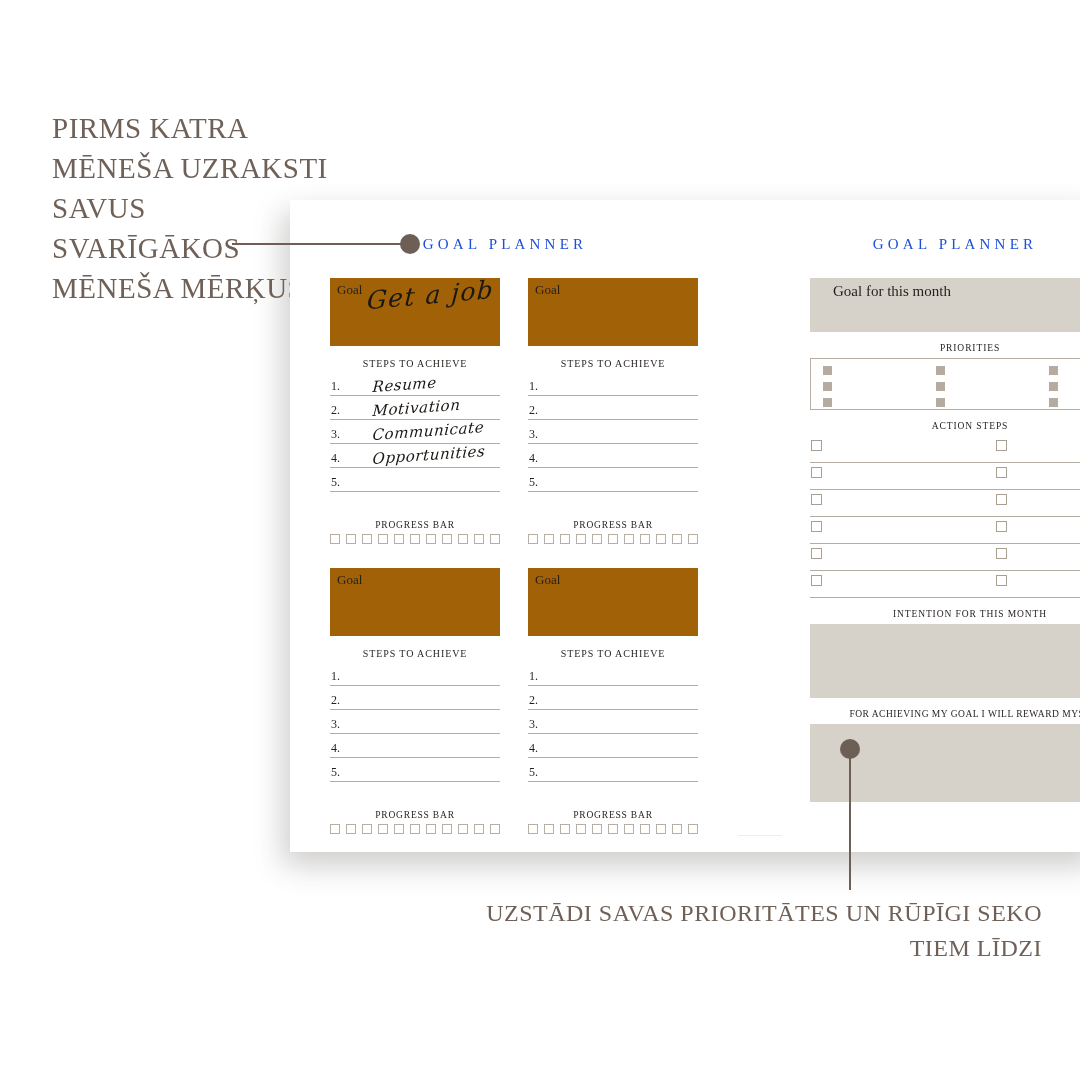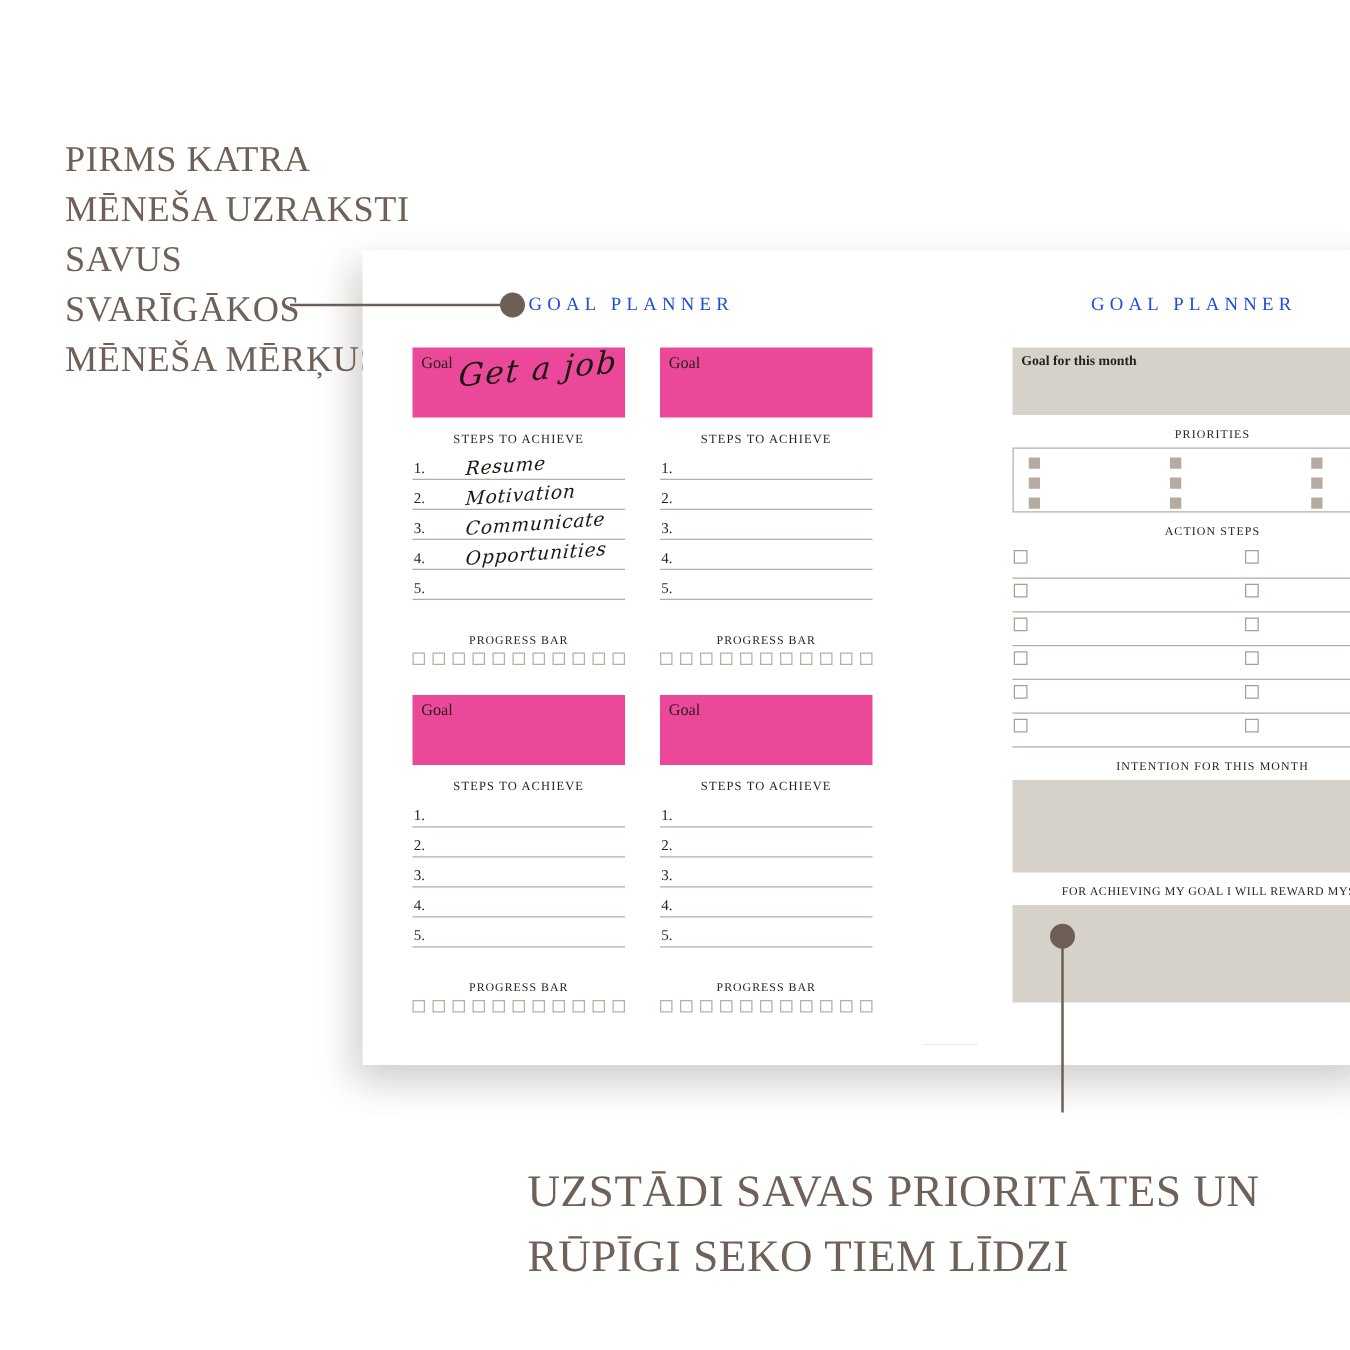--- a/index.html
+++ b/index.html
@@ -36,24 +36,23 @@
     left: 52px;
     top: 108px;
     width: 280px;
     font-size: 29px;
     text-align: left;
   }
   #caption-bottom {
     right: 38px;
     top: 896px;
     width: 620px;
-    font-size: 36px;
-    text-align: left;
+    font-size: 24px;
+    text-align: right;
     line-height: 1.45;
-    margin-top: 31px;
   }
 
   
   .conn-line-h {
     position: absolute;
     left: 232px;
     top: 243px;
     width: 178px;
     height: 2px;
     background: #6d5f56;
@@ -131,22 +130,22 @@
   .goal-row {
     display: flex;
     gap: 28px;
     padding-left: 40px;
     margin-bottom: 24px;
   }
   .goal-block { width: 170px; }
 
   .goal-box {
     position: relative;
-    height: 56px;
-    background: #ec4899;
+    height: 68px;
+    background: #a16207;
     overflow: hidden;
   }
   .goal-label {
     position: absolute;
     left: 7px;
     top: 4px;
     font-family: "Liberation Serif", serif;
     font-size: 13px;
     color: #241f1c;
   }
@@ -229,26 +228,26 @@
     left: 30px;
     width: 320px;
   }
   .month-goal-box {
     position: relative;
     height: 54px;
     background: #d7d2c9;
   }
   .mg-label {
     position: absolute;
-    left: 7px;
+    left: 23px;
     top: 5px;
-    font-size: 11px;
+    font-size: 15px;
     color: #241f1c;
     font-family: "Liberation Serif", serif;
-    font-weight: bold;
+    font-weight: normal;
   }
 
   .sec-title {
     text-align: center;
     font-size: 9.5px;
     letter-spacing: 0.9px;
     color: #241f1c;
     margin: 11px 0 5px 0;
     font-family: "Liberation Serif", serif;
   }

